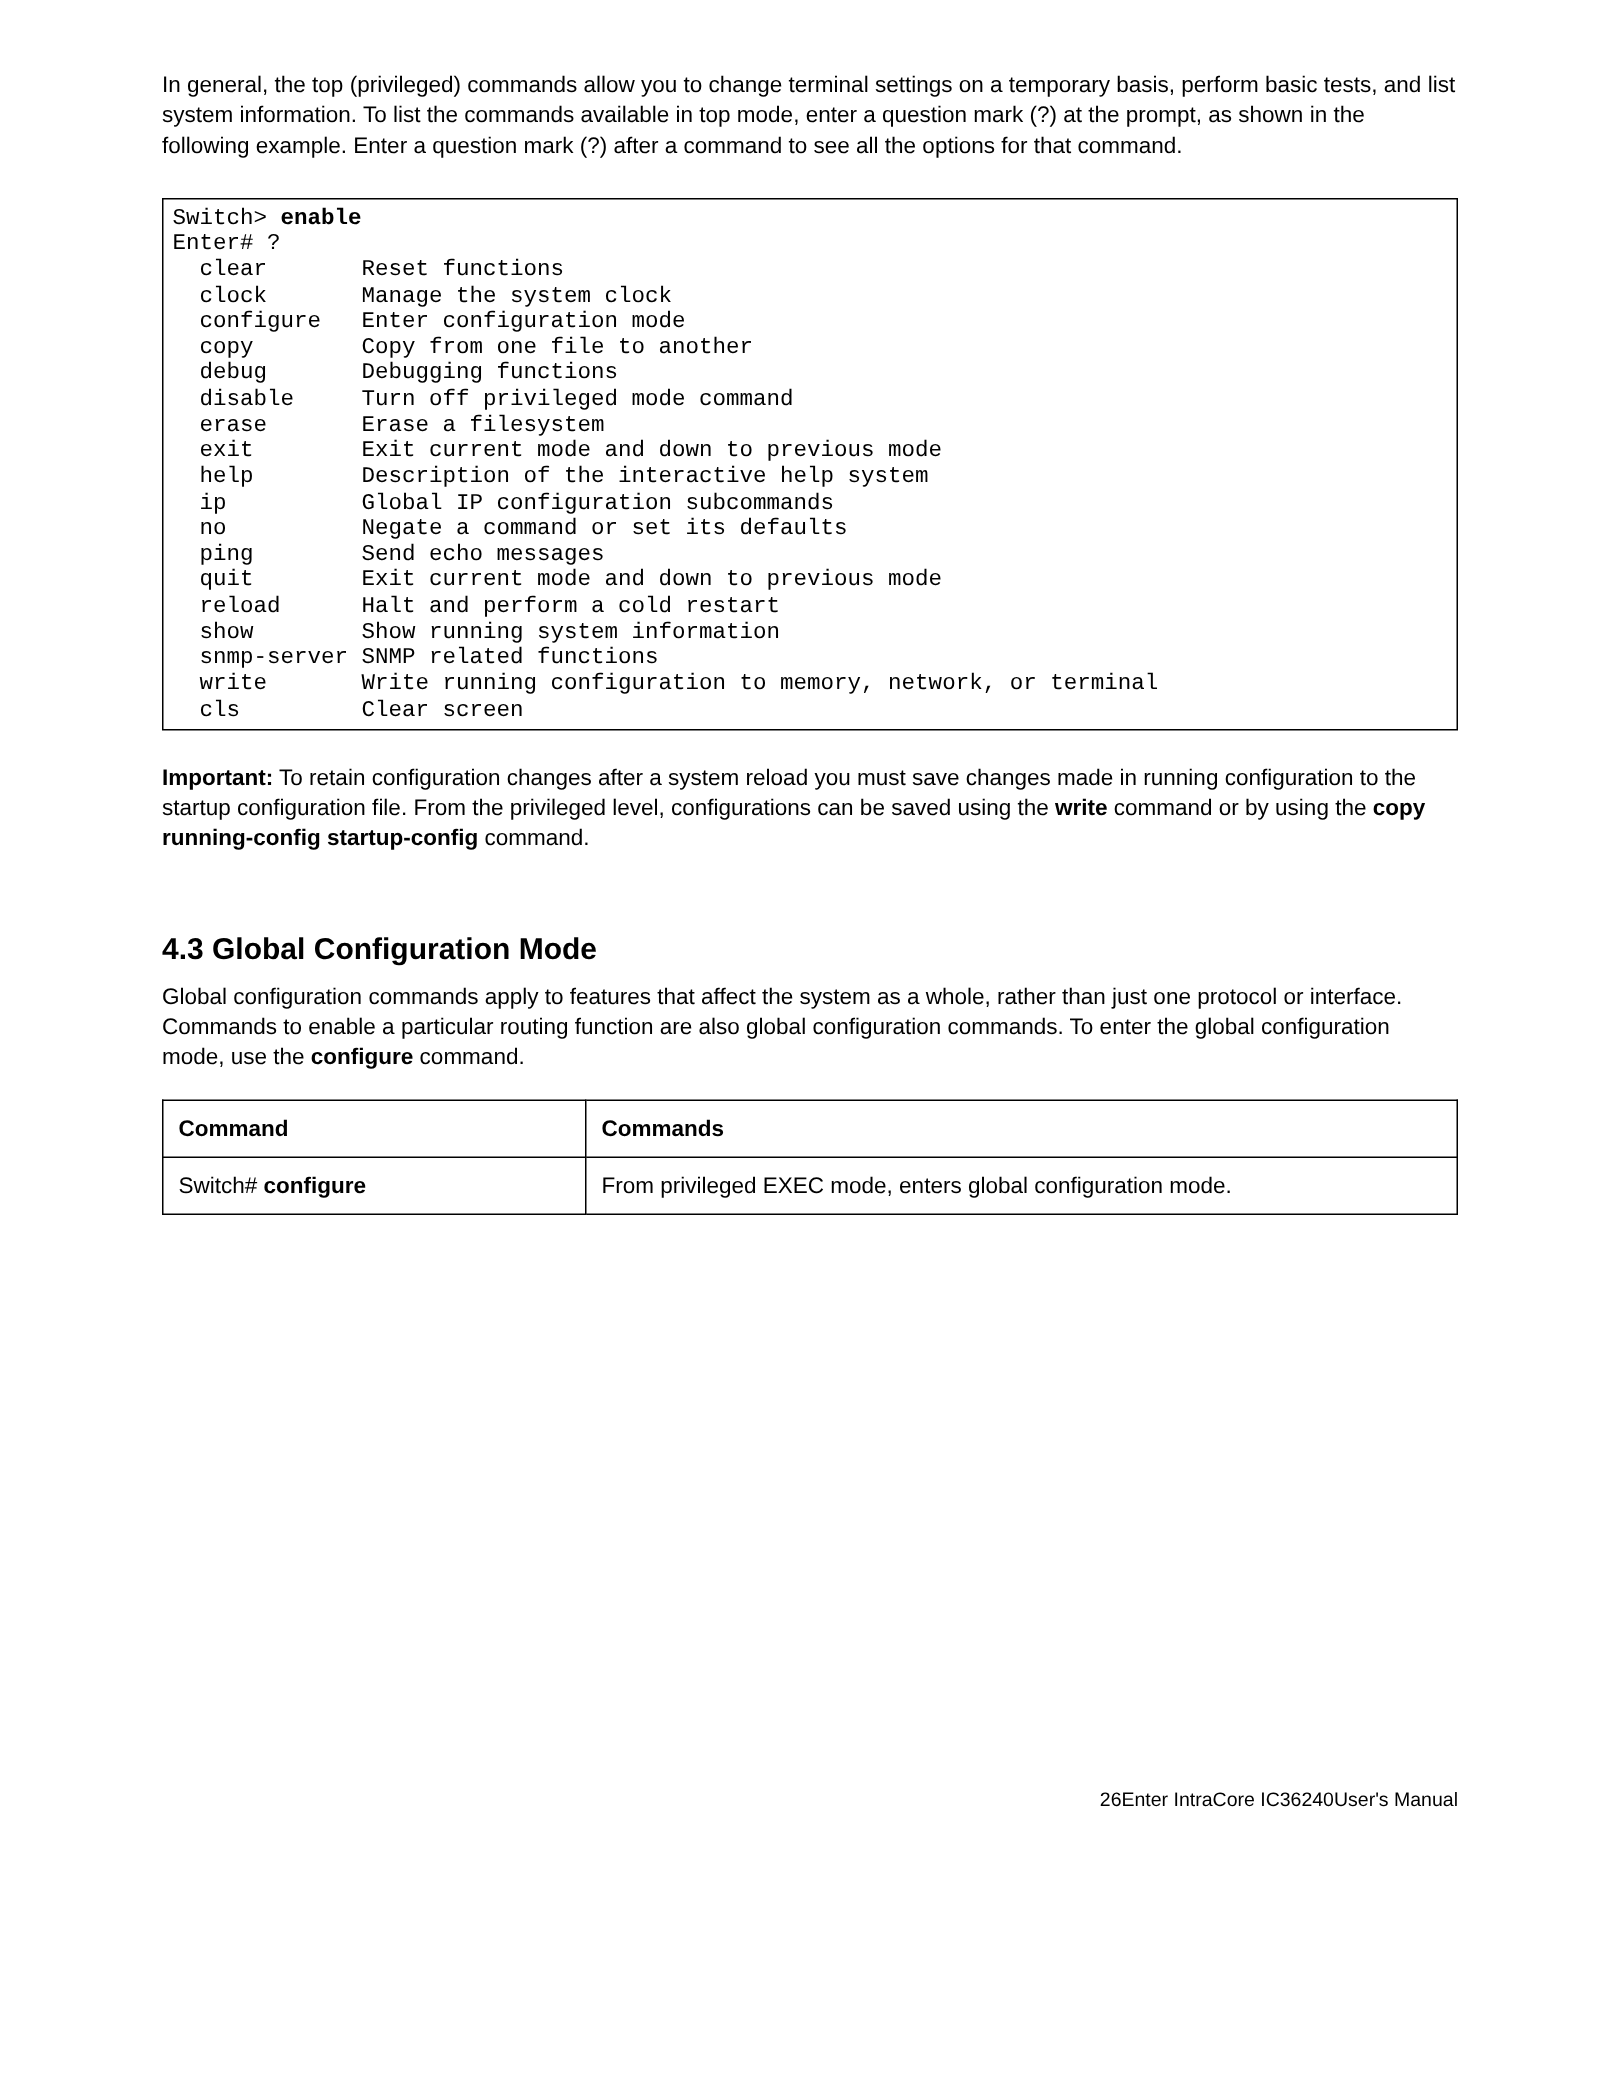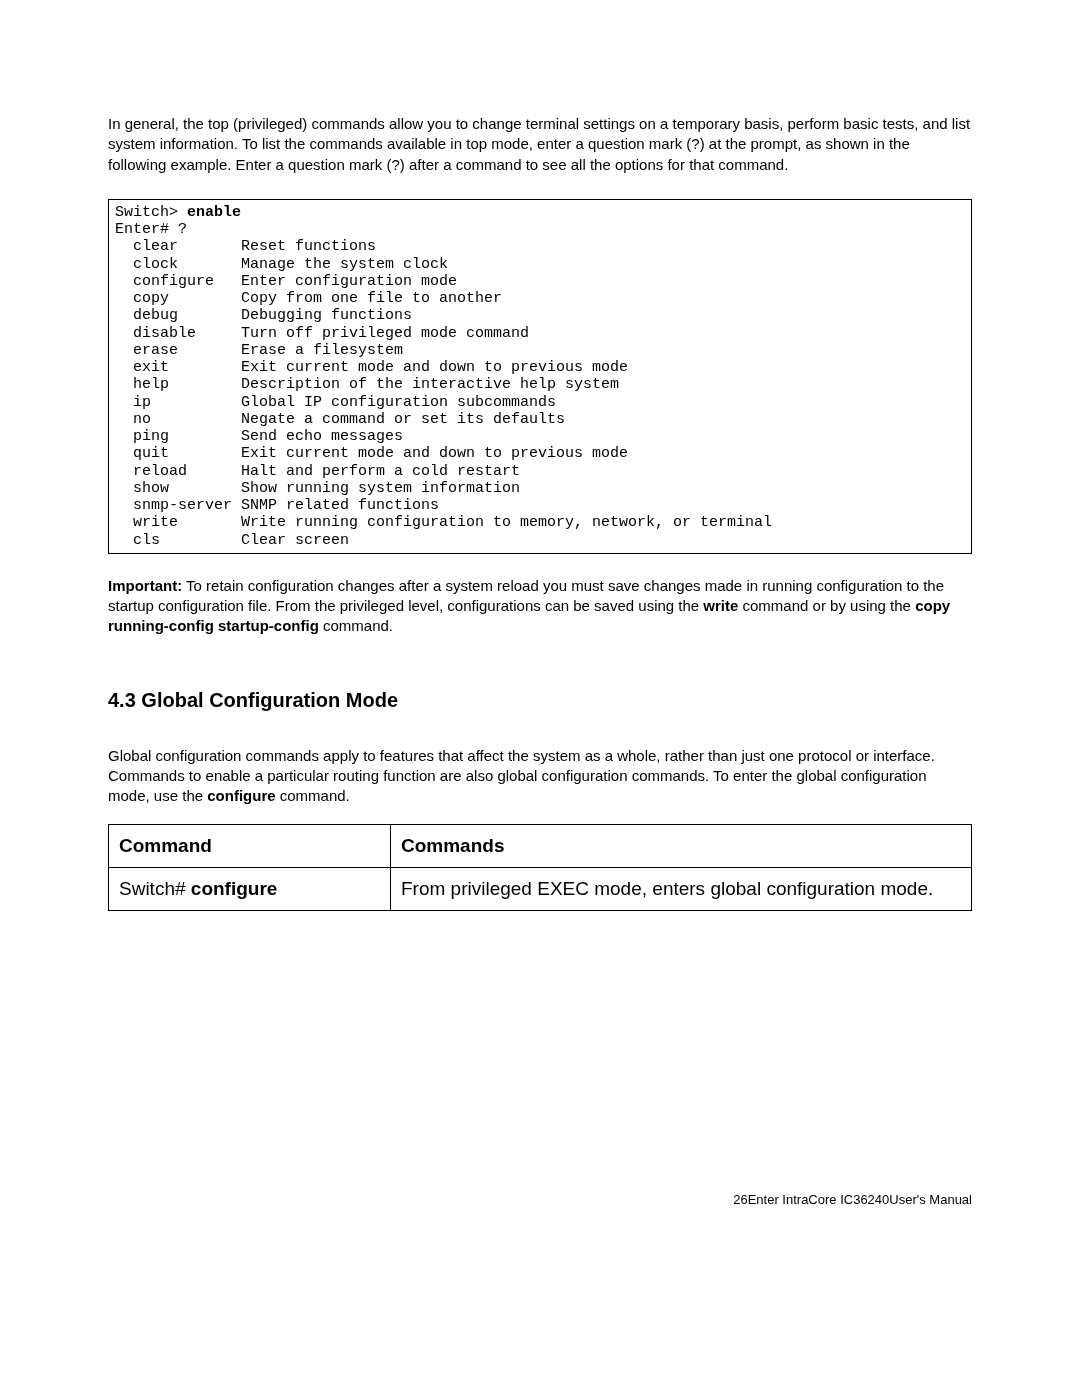--- a/index.html
+++ b/index.html
@@ -10,21 +10,21 @@
     body {
       width: 1080px;
       height: 1397px;
       background: #fff;
       font-family: Arial, Helvetica, sans-serif;
       font-size: 15px;
       color: #000;
       position: relative;
     }
     .page {
-      padding: 114px 108px 0 108px;
+      padding: 47px 108px 0 108px;
     }
     .intro-para {
       line-height: 1.35;
       margin-bottom: 24px;
     }
     .terminal-box {
       border: 1px solid #000;
       padding: 4px 6px 4px 6px;
       font-family: "Courier New", Courier, monospace;
       font-size: 15px;
@@ -38,40 +38,40 @@
     .important-para {
       line-height: 1.35;
       margin-bottom: 52px;
     }
     .important-para .bold {
       font-weight: bold;
     }
     .section-heading {
       font-size: 20px;
       font-weight: bold;
-      margin-bottom: 34px;
+      margin-bottom: 10px;
     }
     .body-para {
       line-height: 1.35;
       margin-bottom: 18px;
     }
     .body-para .bold {
       font-weight: bold;
     }
     .cmd-table {
       width: 100%;
       border-collapse: collapse;
       margin-top: 6px;
     }
     .cmd-table th, .cmd-table td {
       border: 1px solid #000;
       text-align: left;
       padding: 10px 10px 10px 10px;
       vertical-align: top;
-      font-size: 19px;
+      font-size: 15px;
     }
     .cmd-table th {
       font-weight: bold;
     }
     .cmd-table .col-cmd {
       width: 282px;
     }
     .cmd-table .row-tall td {
       padding-bottom: 34px;
     }

